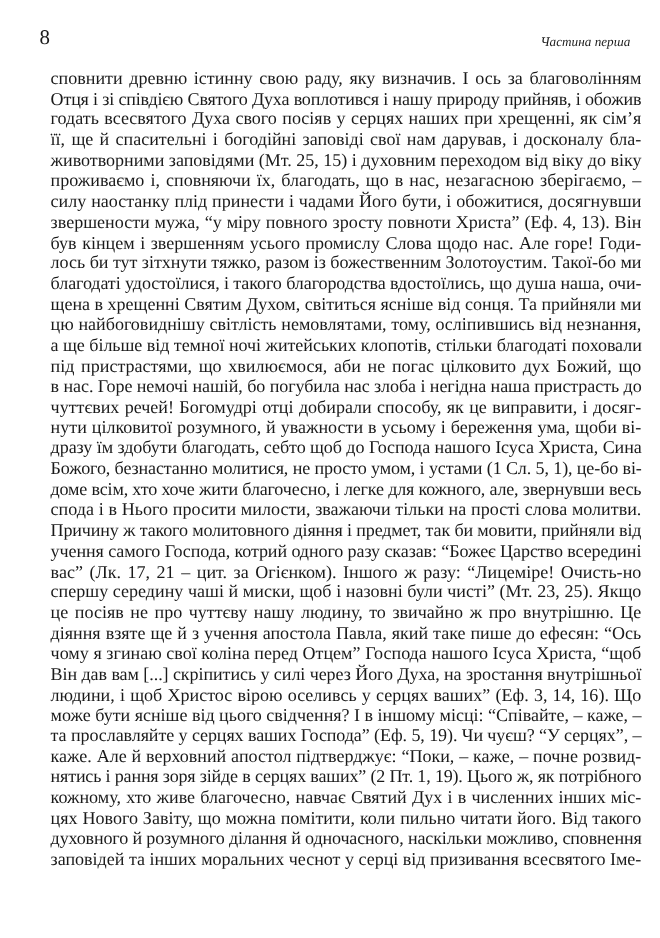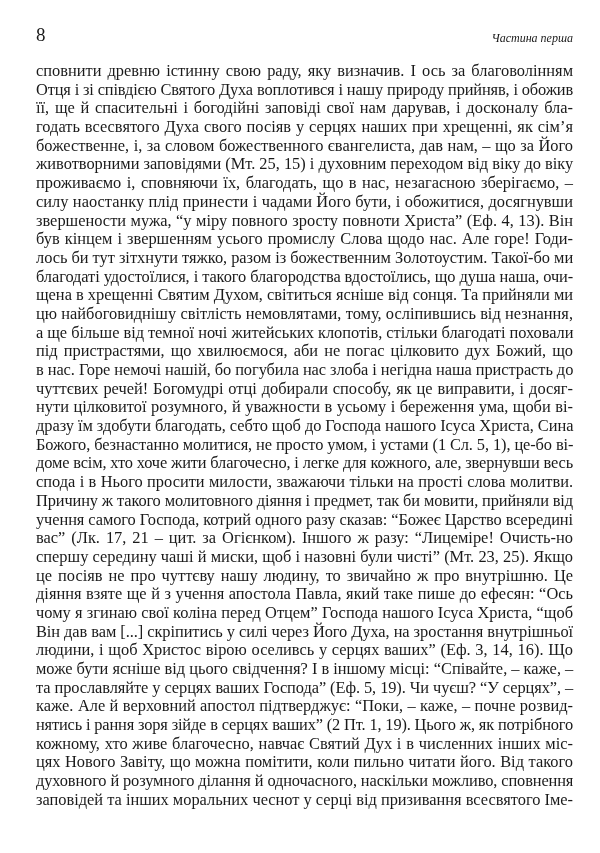--- a/index.html
+++ b/index.html
@@ -46,36 +46,36 @@
     font-size: 16.4px;
     line-height: 21.4px;
   }
   .line {
     display: block;
     white-space: nowrap;
     text-align: justify;
     text-align-last: justify;
     height: 21.4px;
     overflow: visible;
+    margin-left: 10px;
   }
 </style>
 </head>
 <body>
 
 <div class="page-header">
   <span class="page-number">8</span>
   <span class="running-title">Частина перша</span>
 </div>
 
 <div class="body-text">
   <span class="line" style="height: 18.7px; line-height: 18.7px; display: block; width: 537px;">сповнити древню істинну свою раду, яку визначив. І ось за благоволінням</span>
   <span class="line" style="height: 18.7px; line-height: 18.7px; display: block; width: 537px; letter-spacing: -0.16px;">Отця і зі співдією Святого Духа воплотився і нашу природу прийняв, і обожив</span>
+  <span class="line" style="height: 18.7px; line-height: 18.7px; display: block; width: 537px;">годать всесвятого Духа свого посіяв у серцях наших при хрещенні, як сім’я</span>
   <span class="line" style="height: 18.7px; line-height: 18.7px; display: block; width: 537px;">її, ще й спасительні і богодійні заповіді свої нам дарував, і досконалу бла-</span>
-  <span class="line" style="height: 18.7px; line-height: 18.7px; display: block; width: 537px;">годать всесвятого Духа свого посіяв у серцях наших при хрещенні, як сім’я</span>
-  <span class="line" style="height: 18.7px; line-height: 18.7px; display: block; width: 537px;">божественне, і, за словом божественного євангелиста, дав нам, – що за Його</span>
   <span class="line" style="height: 18.7px; line-height: 18.7px; display: block; width: 537px; letter-spacing: -0.0135135px;">животворними заповідями (Мт. 25, 15) і духовним переходом від віку до віку</span>
   <span class="line" style="height: 18.7px; line-height: 18.7px; display: block; width: 537px;">проживаємо і, сповняючи їх, благодать, що в нас, незагасною зберігаємо, –</span>
   <span class="line" style="height: 18.7px; line-height: 18.7px; display: block; width: 537px;">силу наостанку плід принести і чадами Його бути, і обожитися, досягнувши</span>
   <span class="line" style="height: 18.7px; line-height: 18.7px; display: block; width: 537px;">звершености мужа, “у міру повного зросту повноти Христа” (Еф. 4, 13). Він</span>
   <span class="line" style="height: 18.7px; line-height: 18.7px; display: block; width: 537px;">був кінцем і звершенням усього промислу Слова щодо нас. Але горе! Годи-</span>
   <span class="line" style="height: 18.7px; line-height: 18.7px; display: block; width: 537px; letter-spacing: -0.027027px;">лось би тут зітхнути тяжко, разом із божественним Золотоустим. Такої-бо ми</span>
   <span class="line" style="height: 18.7px; line-height: 18.7px; display: block; width: 537px; letter-spacing: -0.0789474px;">благодаті удостоїлися, і такого благородства вдостоїлись, що душа наша, очи-</span>
   <span class="line" style="height: 18.7px; line-height: 18.7px; display: block; width: 537px; letter-spacing: -0.0138889px;">щена в хрещенні Святим Духом, світиться ясніше від сонця. Та прийняли ми</span>
   <span class="line" style="height: 18.7px; line-height: 18.7px; display: block; width: 537px;">цю найбоговиднішу світлість немовлятами, тому, осліпившись від незнання,</span>
   <span class="line" style="height: 18.7px; line-height: 18.7px; display: block; width: 537px; letter-spacing: -0.04px;">а ще більше від темної ночі житейських клопотів, стільки благодаті поховали</span>

